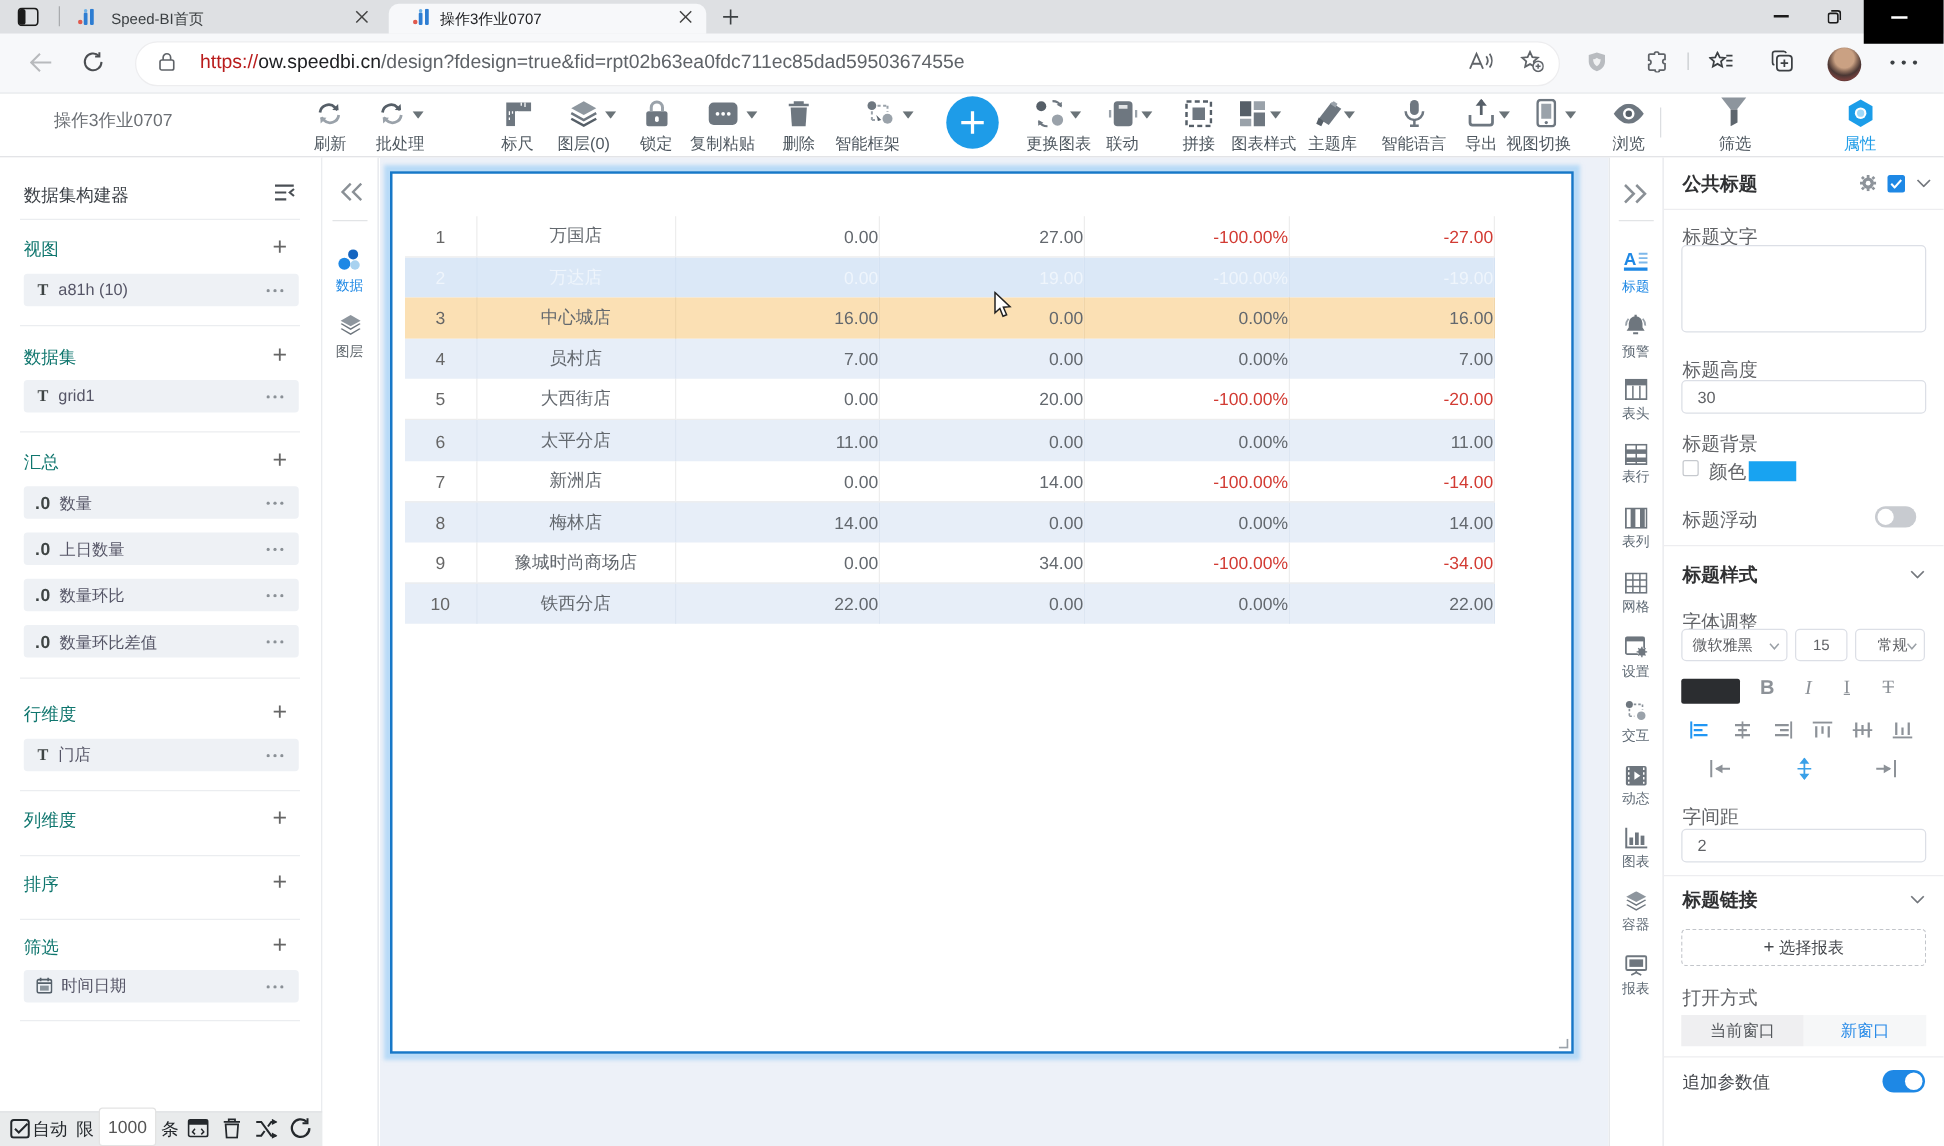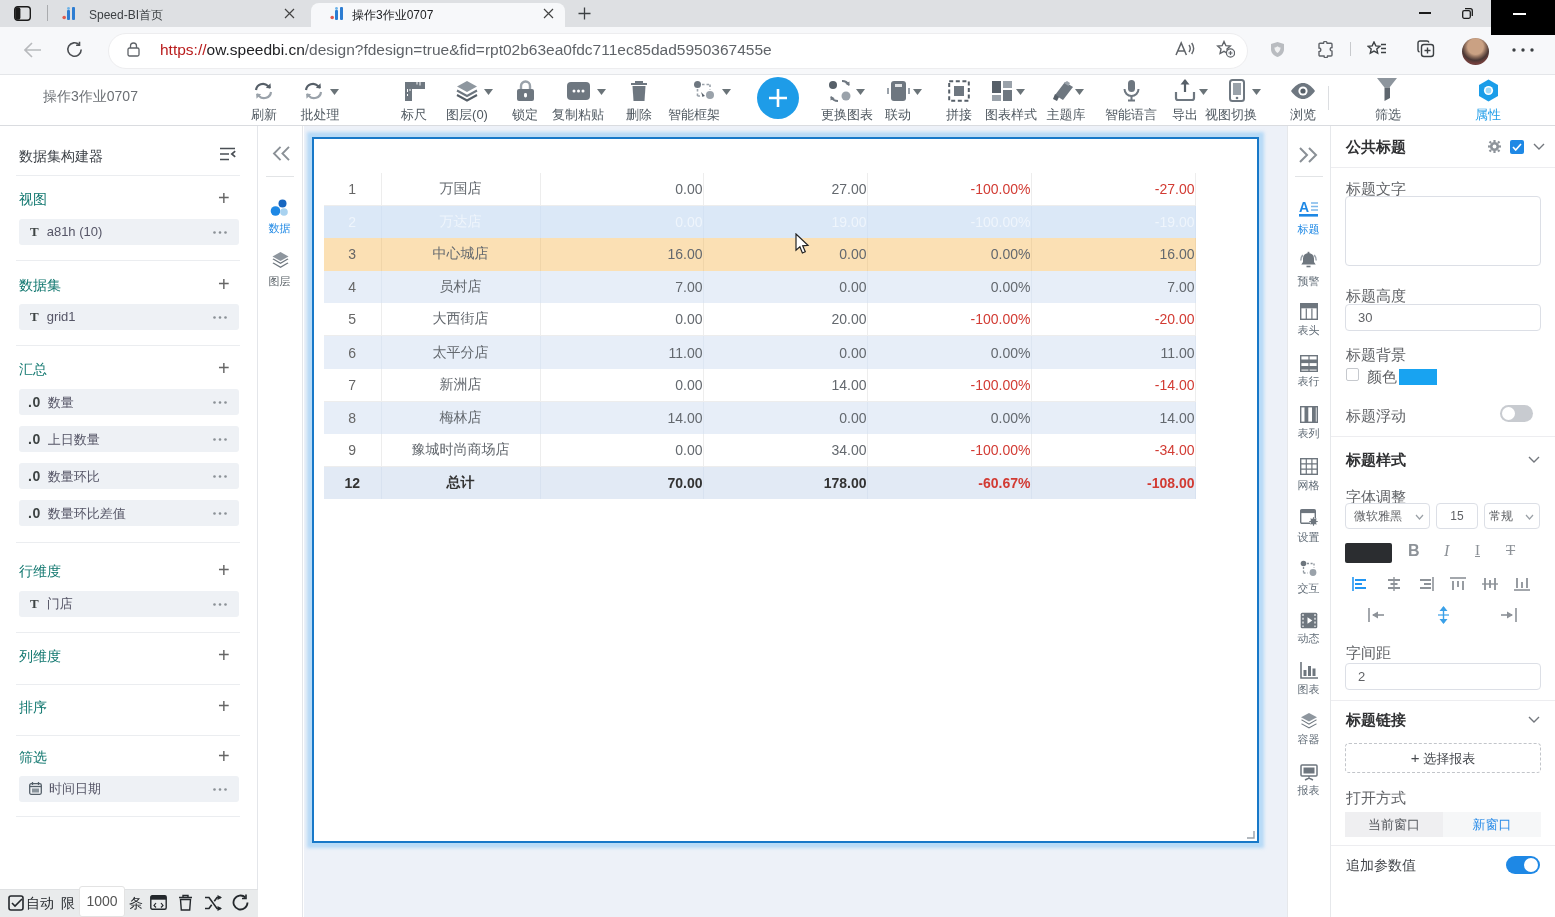--- a/index.html
+++ b/index.html
@@ -572,21 +572,21 @@
 <div class="abs" style="left:1331px;top:436px;width:224px;border-top:1px solid #ededf0"></div>
 <div class="abs rp-head" style="top:451px;left:1346px">标题样式</div>
 <svg class="abs" style="left:1528px;top:456px" width="12" height="7" viewBox="0 0 12 7">
     <path d="M1 1l5 5 5-5" stroke="#73777d" stroke-width="1.4" fill="none"></path>
   </svg>
 <div class="abs rp-label" style="left:1346px;top:488px">字体调整</div>
 <div class="abs rp-input" style="left:1345px;top:503px;width:85px;height:26px;line-height:24px;padding-left:8px;font-size:12px">微软雅黑<svg style="position:absolute;right:5px;top:10px" width="9" height="6" viewBox="0 0 9 6">
       <path d="M1 1l3.5 4L8 1" stroke="#9aa0a6" stroke-width="1.2" fill="none"></path>
     </svg></div>
 <div class="abs rp-input" style="left:1436px;top:503px;width:42px;height:26px;line-height:24px;text-align:center;font-size:12px">15</div>
-<div class="abs rp-input" style="left:1484px;top:503px;width:56px;height:26px;line-height:24px;padding-left:4px;font-size:12px">常规<svg style="position:absolute;right:5px;top:10px" width="9" height="6" viewBox="0 0 9 6">
+<div class="abs rp-input" style="left:1484px;top:503px;width:56px;height:26px;line-height:24px;padding-left:17px;font-size:12px">常规<svg style="position:absolute;right:5px;top:10px" width="9" height="6" viewBox="0 0 9 6">
       <path d="M1 1l3.5 4L8 1" stroke="#9aa0a6" stroke-width="1.2" fill="none"></path>
     </svg></div>
 <div class="abs" style="left:1345px;top:543px;width:47px;height:20px;background:#2b2d30;border-radius:2px"></div>
 <div class="abs" style="left:1408px;top:542px;font-size:16px;color:#8d9298;font-weight:bold">B</div>
 <div class="abs" style="left:1444px;top:542px;font-size:16px;color:#8d9298;font-style:italic;font-family:'Liberation Serif',serif">I</div>
 <div class="abs" style="left:1475px;top:542px;font-size:15px;color:#8d9298;text-decoration:underline;font-family:'Liberation Serif',serif">I</div>
 <div class="abs" style="left:1506px;top:542px;font-size:15px;color:#8d9298;text-decoration:line-through;font-family:'Liberation Serif',serif">T</div>
 
 <svg class="abs" style="left:1352px;top:577px" width="16" height="14" viewBox="0 0 16 14">
     <path d="M1 0v14" stroke="#2196f3" stroke-width="1.6"></path>
@@ -719,27 +719,27 @@
         <td class="num">14.00</td>
       </tr>
 <tr>
         <td class="ctr" style="color:#666">9</td>
         <td class="ctr">豫城时尚商场店</td>
         <td class="num">0.00</td>
         <td class="num">34.00</td>
         <td class="num neg">-100.00%</td>
         <td class="num neg">-34.00</td>
       </tr>
-<tr class="total">
-        <td class="ctr">12</td>
-        <td class="ctr">总计</td>
-        <td class="num">70.00</td>
-        <td class="num">178.00</td>
-        <td class="num neg" style="color:#c7201d">-60.67%</td>
-        <td class="num neg" style="color:#c7201d">-108.00</td>
+<tr class="alt">
+        <td class="ctr" style="color:#666">10</td>
+        <td class="ctr">铁西分店</td>
+        <td class="num">22.00</td>
+        <td class="num">0.00</td>
+        <td class="num">0.00%</td>
+        <td class="num">22.00</td>
       </tr>
 </tbody>
   </table>
 
 <svg class="abs" style="left:795px;top:233px" width="15" height="22" viewBox="0 0 15 22">
     <path d="M1 1l0 16.2 3.9-3.4 2.5 6.2 2.9-1.2-2.6-6 5.3-.5z" fill="#fff" stroke="#222" stroke-width="1.2"></path>
   </svg>
 
 <svg class="abs" style="left:1247px;top:831px" width="8" height="8" viewBox="0 0 8 8">
     <path d="M7 0v7H0" fill="none" stroke="#9aa2aa" stroke-width="1.4"></path>

